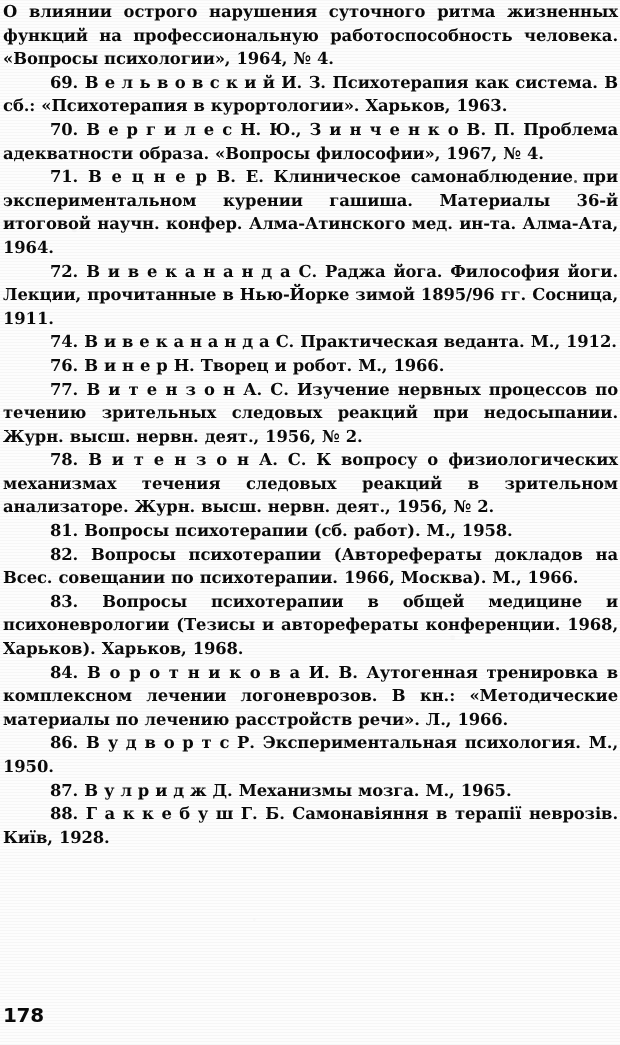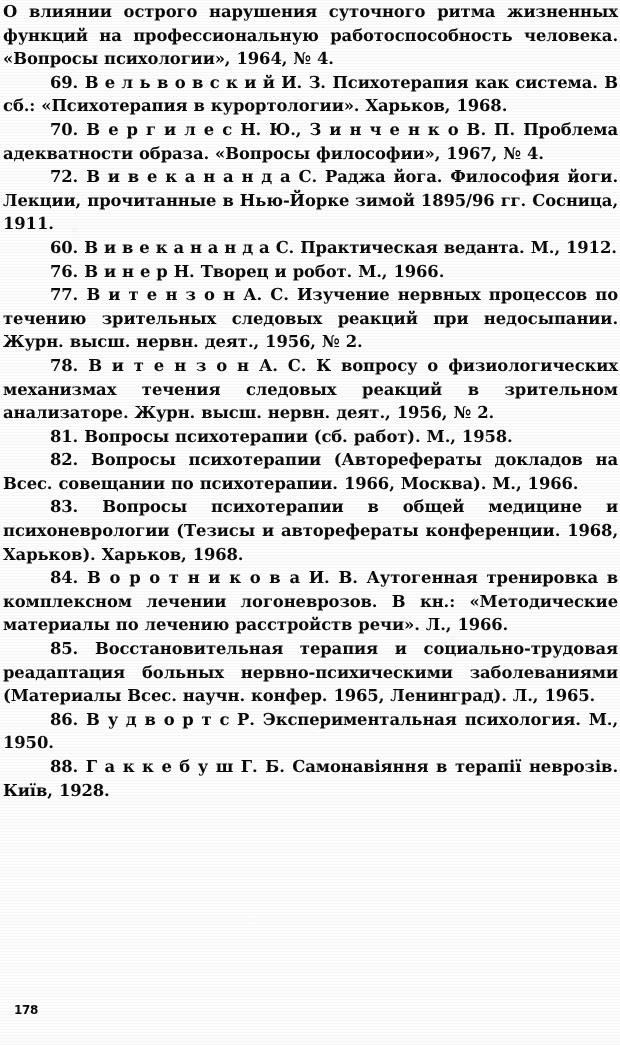--- a/index.html
+++ b/index.html
@@ -58,25 +58,24 @@
   .entry.cont {
     text-indent: 0;
   }
 
   
   .folio {
     position: absolute;
     left: 3px;
     top: 1003px;
     font-family: "DejaVu Sans", "Liberation Sans", sans-serif;
-    font-size: 12px;
+    font-size: 20px;
     font-weight: 700;
     letter-spacing: -0.3px;
     color: #0a0a0a;
-    margin-left: 11px;
   }
 
   
   .speck {
     position: absolute;
     left: 574px;
     top: 180px;
     width: 3px;
     height: 3px;
     border-radius: 50%;
@@ -97,51 +96,52 @@
 </style>
 </head>
 <body>
 
 <div class="page">
 
   <div class="text-column">
 
     <p class="entry cont">О влиянии острого нарушения суточного ритма жизненных функций на профессиональную работоспособность человека. «Вопросы психологии», 1964, № 4.</p>
 
-    <p class="entry indented">69. В е л ь в о в с к и й И. З. Психотерапия как система. В сб.: «Психотерапия в курортологии». Харьков, 1968.</p>
+    <p class="entry indented">69. В е л ь в о в с к и й И. З. Психотерапия как система. В сб.: «Психотерапия в курортологии». Харьков, 1963.</p>
 
     <p class="entry indented">70. В е р г и л е с Н. Ю., З и н ч е н к о В. П. Проблема адекватности образа. «Вопросы философии», 1967, № 4.</p>
 
+    <p class="entry indented">71. В е ц н е р В. Е. Клиническое самонаблюдение при экспериментальном курении гашиша. Материалы 36-й итоговой научн. конфер. Алма-Атинского мед. ин-та. Алма-Ата, 1964.</p>
 
     <p class="entry indented">72. В и в е к а н а н д а С. Раджа йога. Философия йоги. Лекции, прочитанные в Нью-Йорке зимой 1895/96 гг. Сосница, 1911.</p>
 
 
-    <p class="entry indented">60. В и в е к а н а н д а С. Практическая веданта. М., 1912.</p>
+    <p class="entry indented">74. В и в е к а н а н д а С. Практическая веданта. М., 1912.</p>
 
 
     <p class="entry indented">76. В и н е р Н. Творец и робот. М., 1966.</p>
 
     <p class="entry indented">77. В и т е н з о н А. С. Изучение нервных процессов по течению зрительных следовых реакций при недосыпании. Журн. высш. нервн. деят., 1956, № 2.</p>
 
     <p class="entry indented">78. В и т е н з о н А. С. К вопросу о физиологических механизмах течения следовых реакций в зрительном анализаторе. Журн. высш. нервн. деят., 1956, № 2.</p>
 
 
 
     <p class="entry indented">81. Вопросы психотерапии (сб. работ). М., 1958.</p>
 
     <p class="entry indented">82. Вопросы психотерапии (Авторефераты докладов на Всес. совещании по психотерапии. 1966, Москва). М., 1966.</p>
 
     <p class="entry indented">83. Вопросы психотерапии в общей медицине и психоневрологии (Тезисы и авторефераты конференции. 1968, Харьков). Харьков, 1968.</p>
 
     <p class="entry indented">84. В о р о т н и к о в а И. В. Аутогенная тренировка в комплексном лечении логоневрозов. В кн.: «Методические материалы по лечению расстройств речи». Л., 1966.</p>
 
-    <p class="entry indented">85. Восстановительная терапия и социально-трудовая реадаптация больных нервно-психическими заболеваниями (Материалы Всес. научн. конфер. 1965, Ленинград). Л., 1965.</p>
 
     <p class="entry indented">86. В у д в о р т с Р. Экспериментальная психология. М., 1950.</p>
 
+    <p class="entry indented">87. В у л р и д ж Д. Механизмы мозга. М., 1965.</p>
 
     <p class="entry indented">88. Г а к к е б у ш Г. Б. Самонавіяння в терапії неврозів. Київ, 1928.</p>
 
   </div>
 
   <div class="speck"></div>
 
   <div class="folio">178</div>
 
   <div class="grain"></div>

